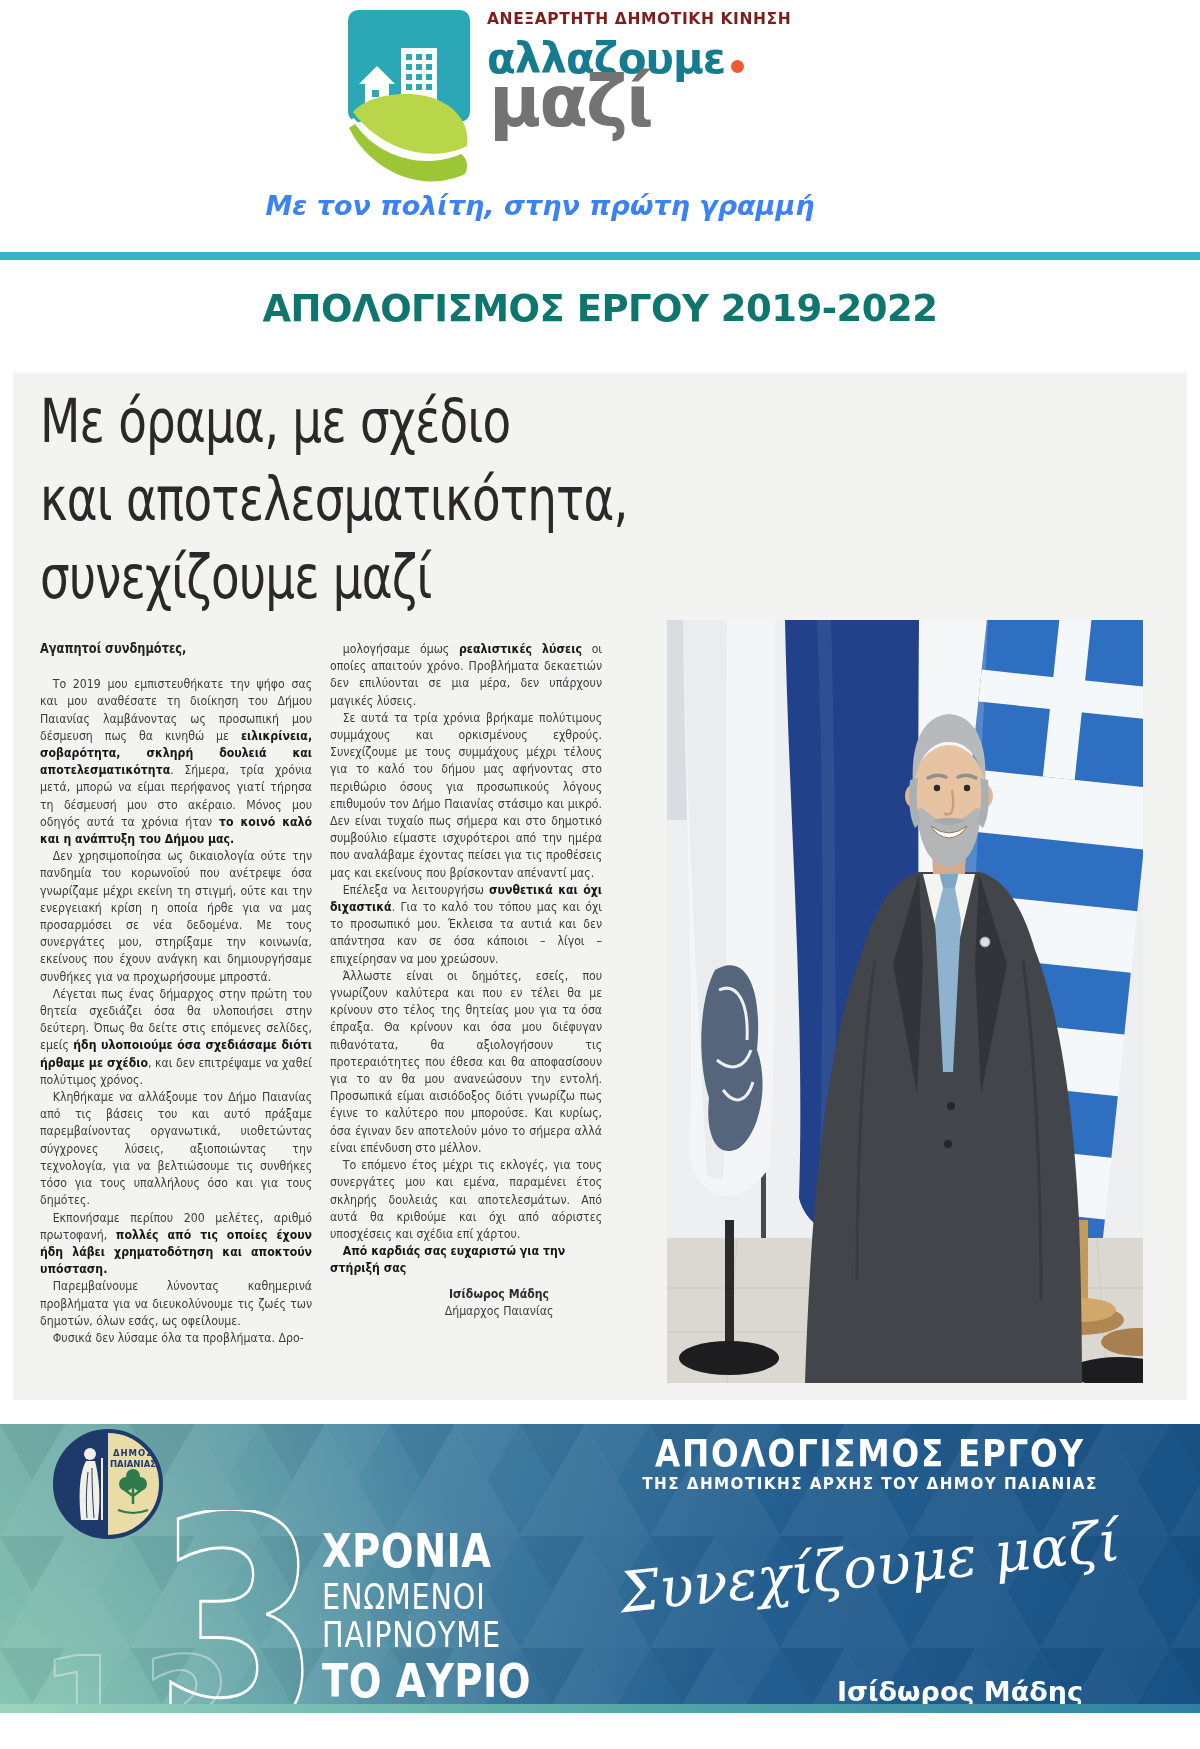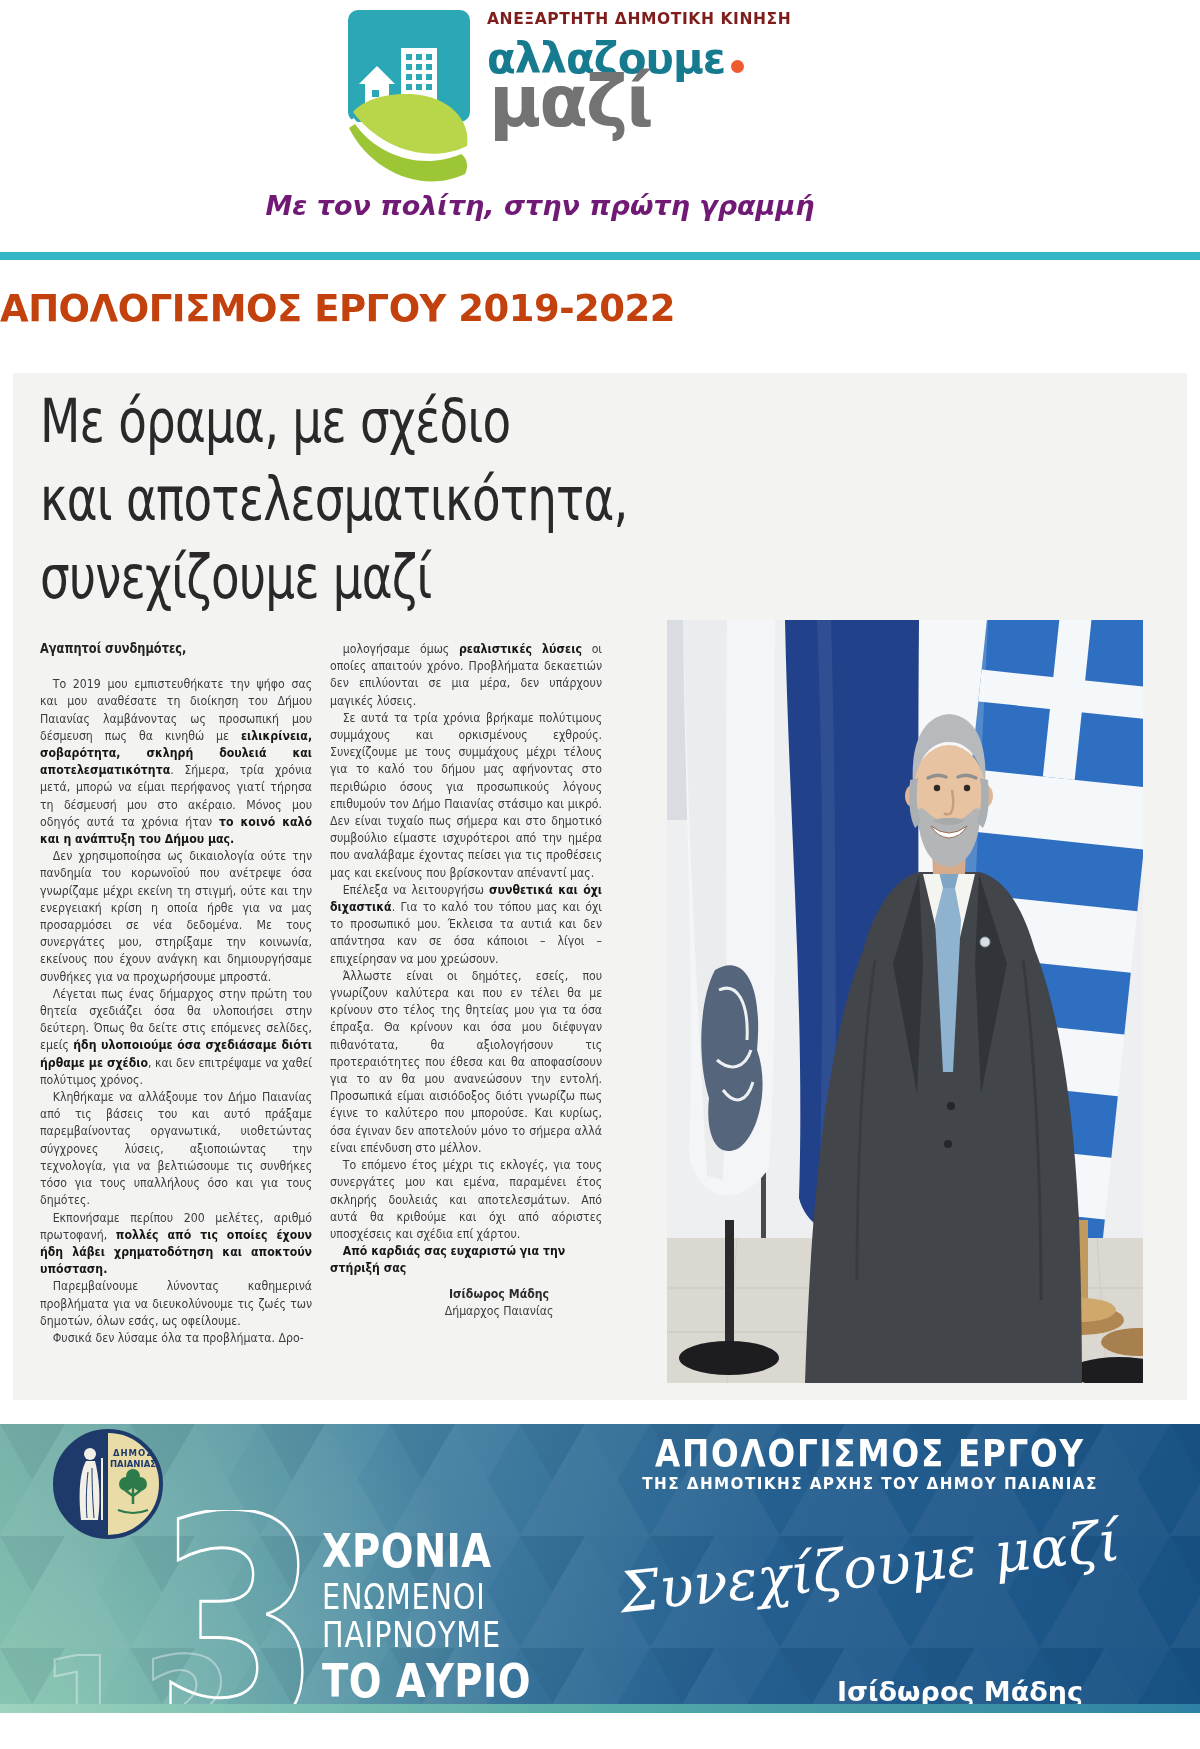--- a/index.html
+++ b/index.html
@@ -10,26 +10,26 @@
   .logo-mark{position:absolute;left:345px;top:8px;width:130px;height:185px;}
   .brand-kicker{position:absolute;left:487px;top:10px;font-size:15.5px;font-weight:bold;
                 color:#7f1d1d;letter-spacing:.6px;white-space:nowrap;}
   .logo-word1{position:absolute;left:487px;top:34px;font-size:42px;font-weight:bold;
               color:#177b90;letter-spacing:-1px;white-space:nowrap;}
   .logo-dot{display:inline-block;width:13px;height:13px;border-radius:50%;
             background:#f15a2e;margin-left:6px;}
   .logo-word2{position:absolute;left:489px;top:66px;font-size:71px;font-weight:bold;
               color:#737373;letter-spacing:-2px;line-height:1;white-space:nowrap;}
   .brand-tagline{position:absolute;left:240px;top:190px;width:600px;text-align:center;
-                 font-size:27px;font-weight:bold;font-style:italic;color:#701a75;}
+                 font-size:27px;font-weight:bold;font-style:italic;color:#3b82f6;}
   .divider{position:absolute;left:0;top:252px;width:1200px;height:8px;background:#36b6c4;}
 
   
-  .report-heading{position:absolute;left:0;top:287px;width:1200px;
-                  font-size:37px;font-weight:bold;color:#c2410c;letter-spacing:-.5px;}
+  .report-heading{position:absolute;left:0;top:287px;width:1200px;text-align:center;
+                  font-size:37px;font-weight:bold;color:#0f766e;letter-spacing:-.5px;}
 
   
   .panel{position:absolute;left:13px;top:373px;width:1174px;height:1027px;background:#f3f3f1;}
   .article-title{position:absolute;left:40px;top:382px;font-size:60px;line-height:78px;
                  color:#2a2829;letter-spacing:-1px;transform:scaleX(.78);
                  transform-origin:left top;white-space:nowrap;}
   .col{position:absolute;top:640px;width:322px;height:760px;overflow:hidden;
        transform:scaleX(.845);transform-origin:left top;font-size:13px;line-height:17.2px;
        color:#3c3c3e;text-align:justify;}
   .col-1{left:40px;}

